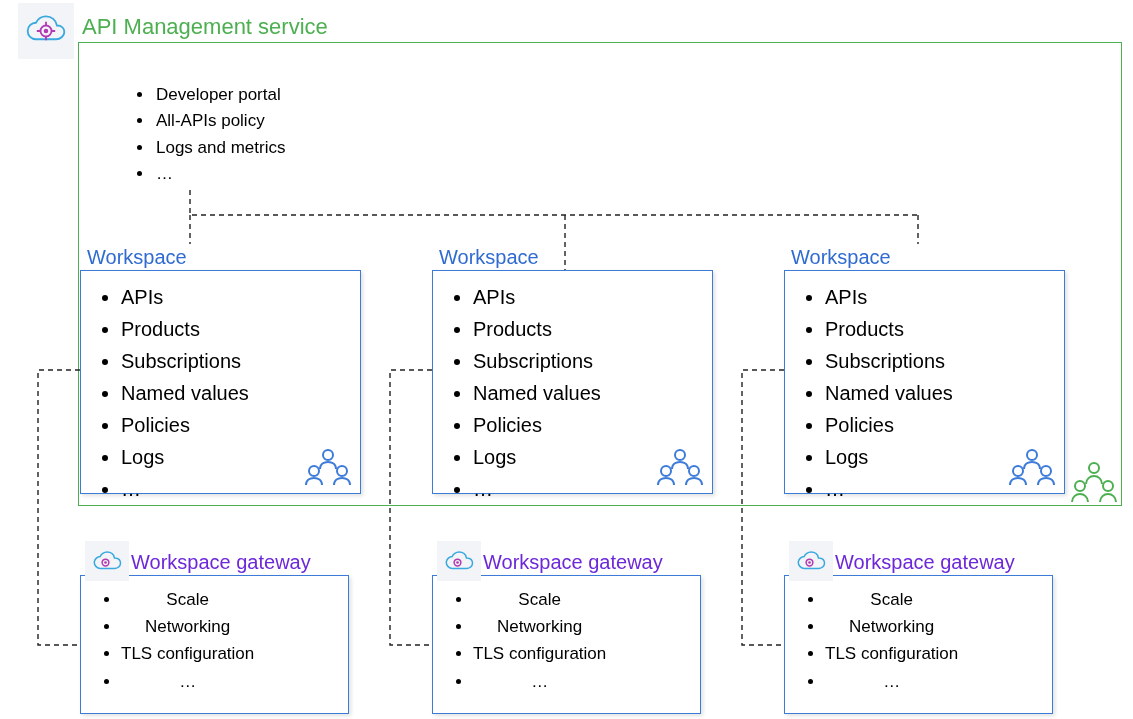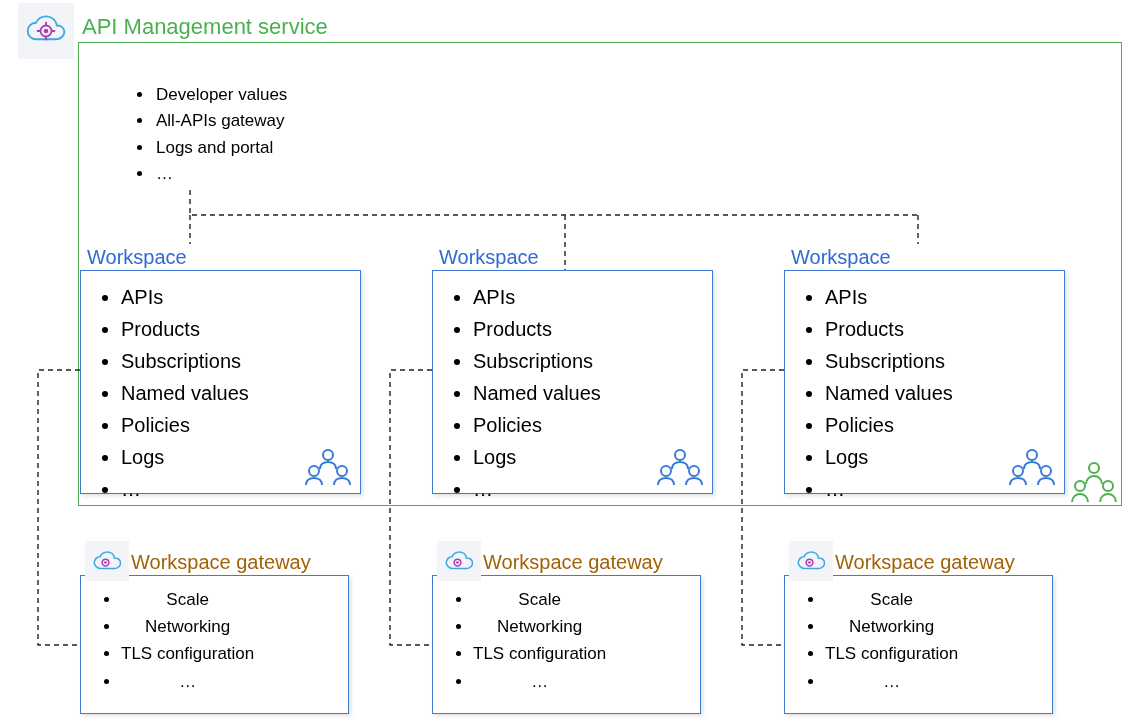--- a/index.html
+++ b/index.html
@@ -64,21 +64,21 @@
 
   .gateway {
     position: absolute;
     width: 267px; height: 137px;
     border: 1px solid #3d7bd9;
     background: #fff;
     box-shadow: 2px 2px 4px rgba(0,0,0,0.12);
   }
   .gateway-title {
     position: absolute; left: 50px; top: -25px;
-    font-size: 20px; color: #a16207;
+    font-size: 20px; color: #6d28d9;
   }
   .gw-list {
     position: absolute; left: 26px; top: 10px;
     font-size: 17px; line-height: 1.6;
     list-style: disc; margin:0; padding-left: 14px; text-align: center;
   }
   .gw-icon {
     position: absolute; left: 4px; top: -35px; width: 44px; height: 40px;
     background: #f2f4f8;
     display:flex; align-items:center; justify-content:center;
@@ -96,23 +96,23 @@
   <div class="apim-icon">
     <svg viewBox="0 0 48 48" width="44" height="44">
       <path d="M36 18c-1-6-6-10-12-10-5 0-9 3-11 7-5 0-9 4-9 9s4 9 9 9h22c5 0 9-4 9-8 0-4-3-7-8-7z" fill="none" stroke="#3aa9e0" stroke-width="2"></path>
       <circle cx="24" cy="24" r="6" fill="none" stroke="#b23ab2" stroke-width="2"></circle>
       <circle cx="24" cy="24" r="2.5" fill="#b23ab2"></circle>
       <path d="M24 14v4 M24 30v4 M14 24h4 M30 24h4" stroke="#b23ab2" stroke-width="2"></path>
     </svg>
   </div>
 
   <ul class="service-list">
-    <li>Developer values</li>
-    <li>All-APIs gateway</li>
-    <li>Logs and portal</li>
+    <li>Developer portal</li>
+    <li>All-APIs policy</li>
+    <li>Logs and metrics</li>
     <li>…</li>
   </ul>
 
   <svg class="big-users-icon" viewBox="0 0 52 46" style="left:1068px; top:458px;">
     <g fill="none" stroke="#4caf50" stroke-width="2">
       <circle cx="26" cy="10" r="5"></circle>
         <path d="M18 26c0-5 4-8 8-8s8 3 8 8"></path>
       <circle cx="12" cy="28" r="5"></circle>
         <path d="M4 44c0-5 4-8 8-8s8 3 8 8"></path>
       <circle cx="40" cy="28" r="5"></circle>

